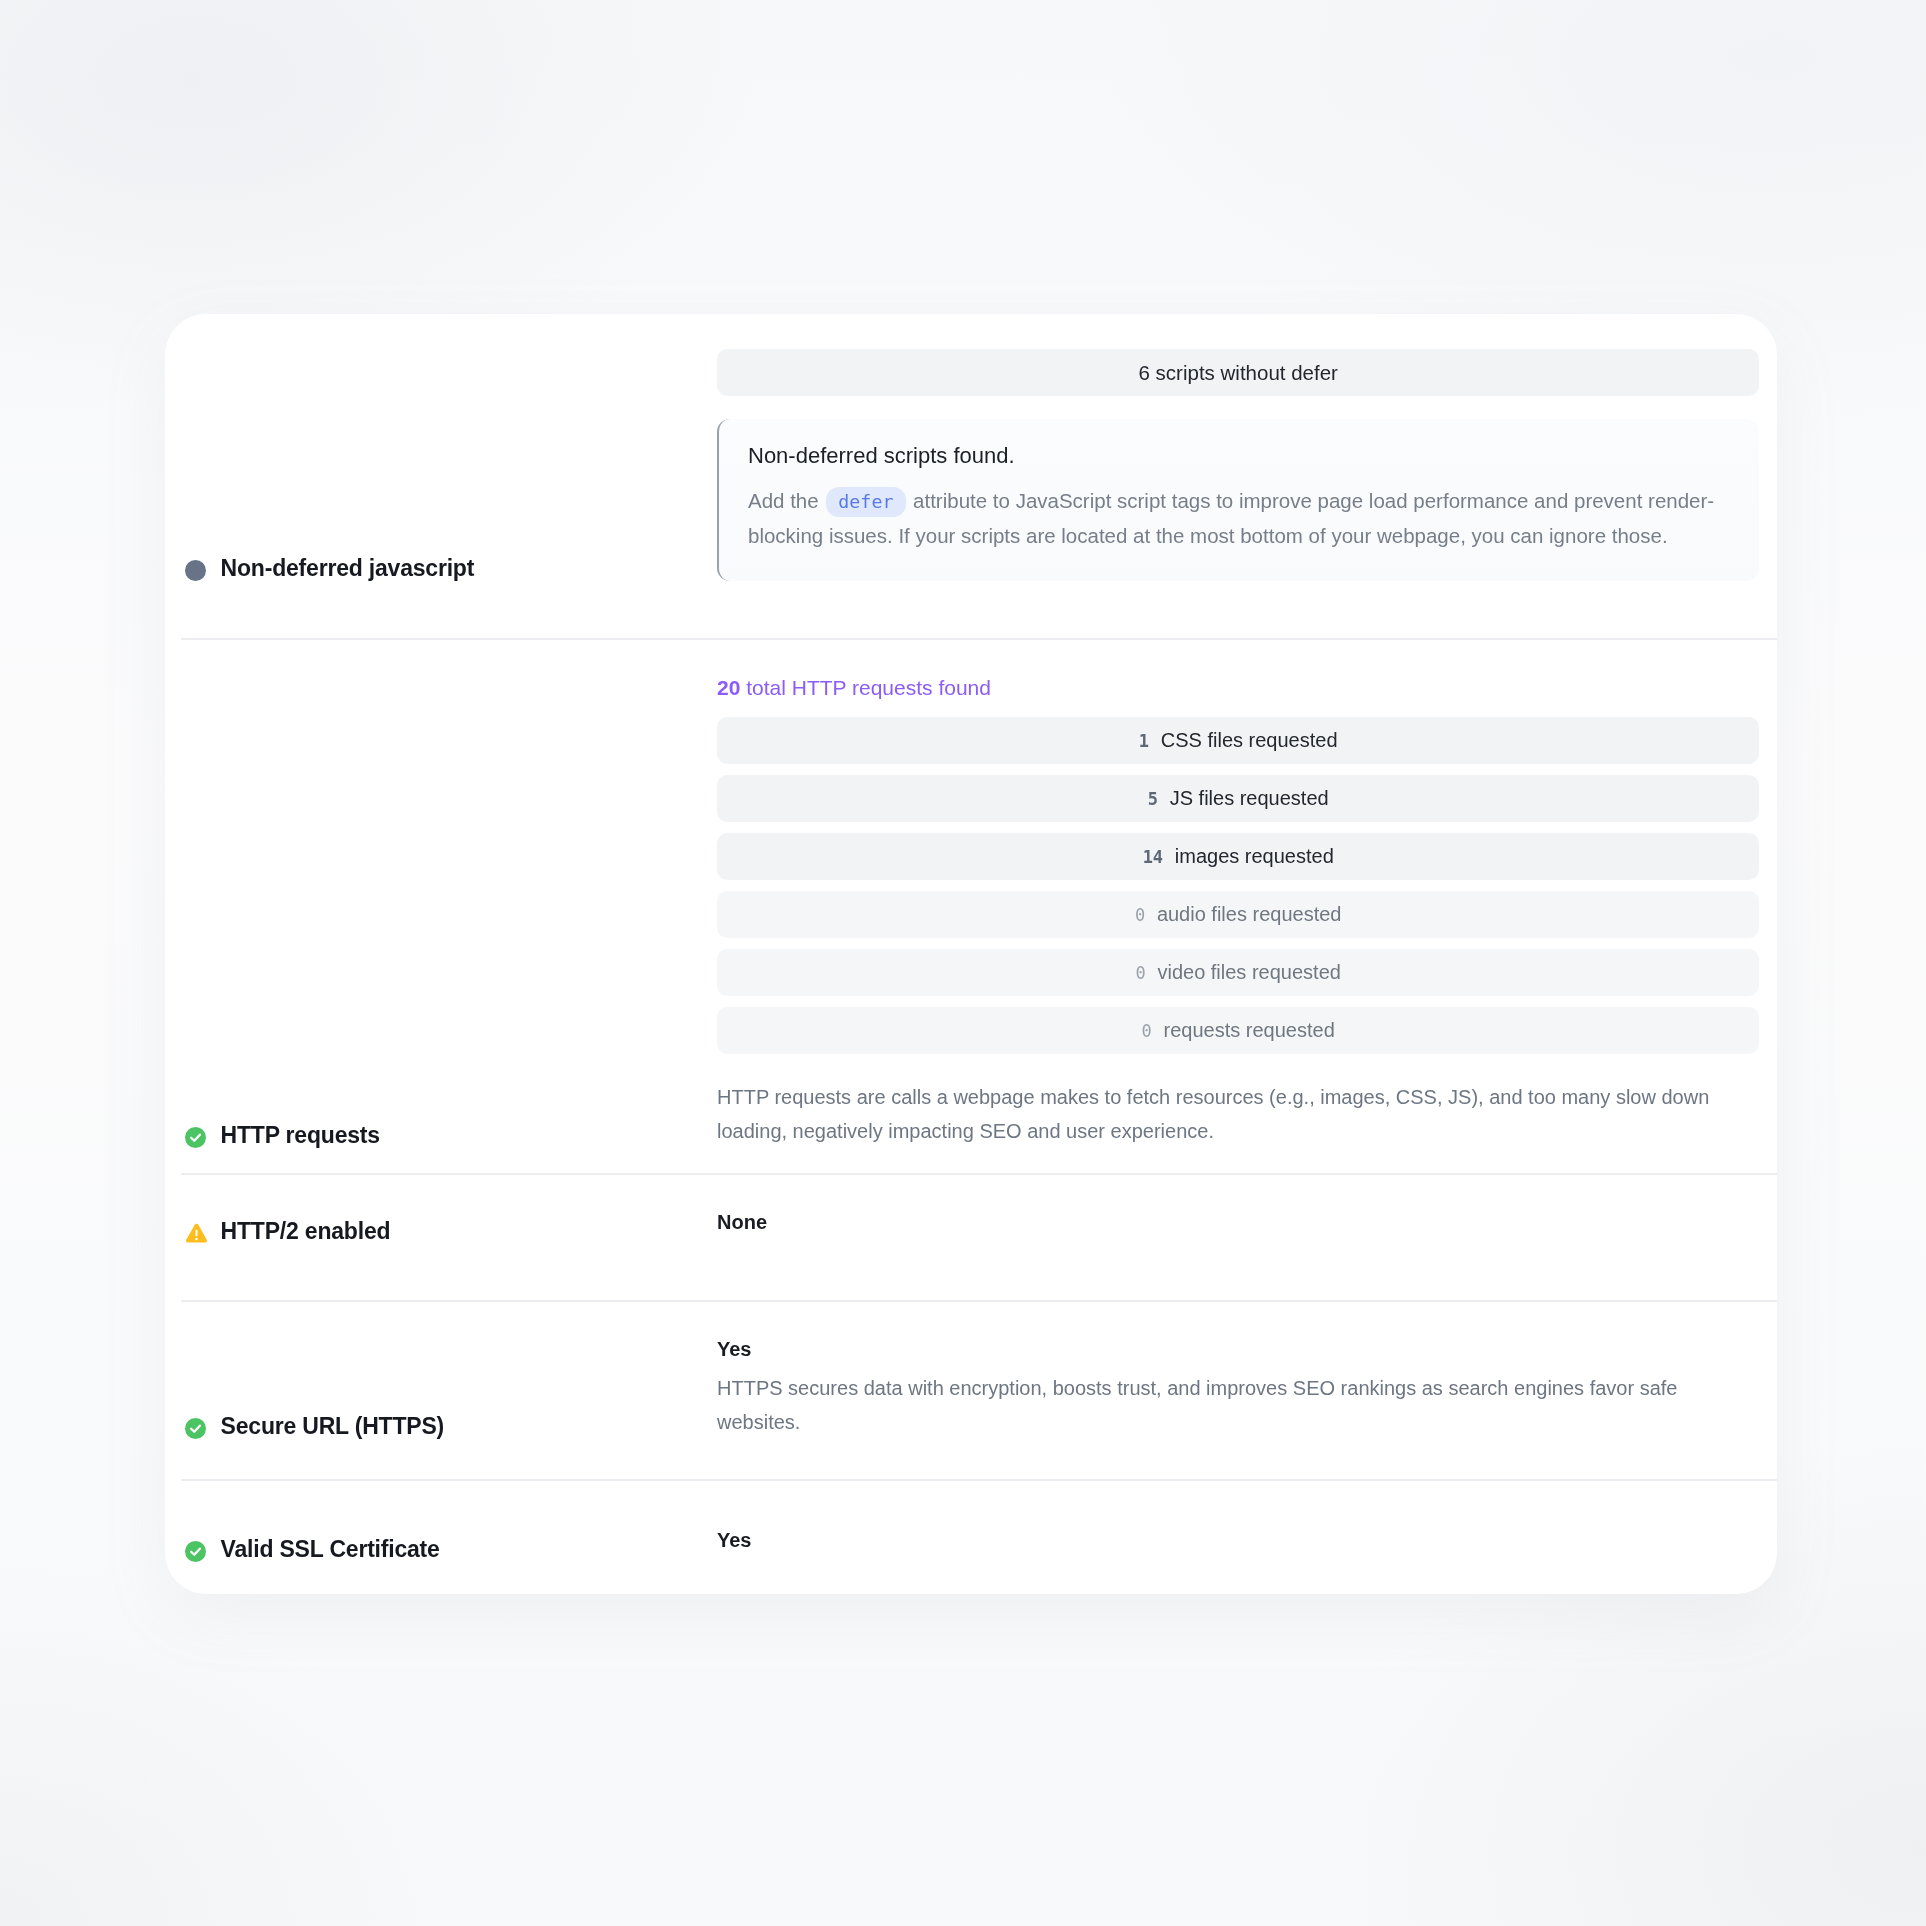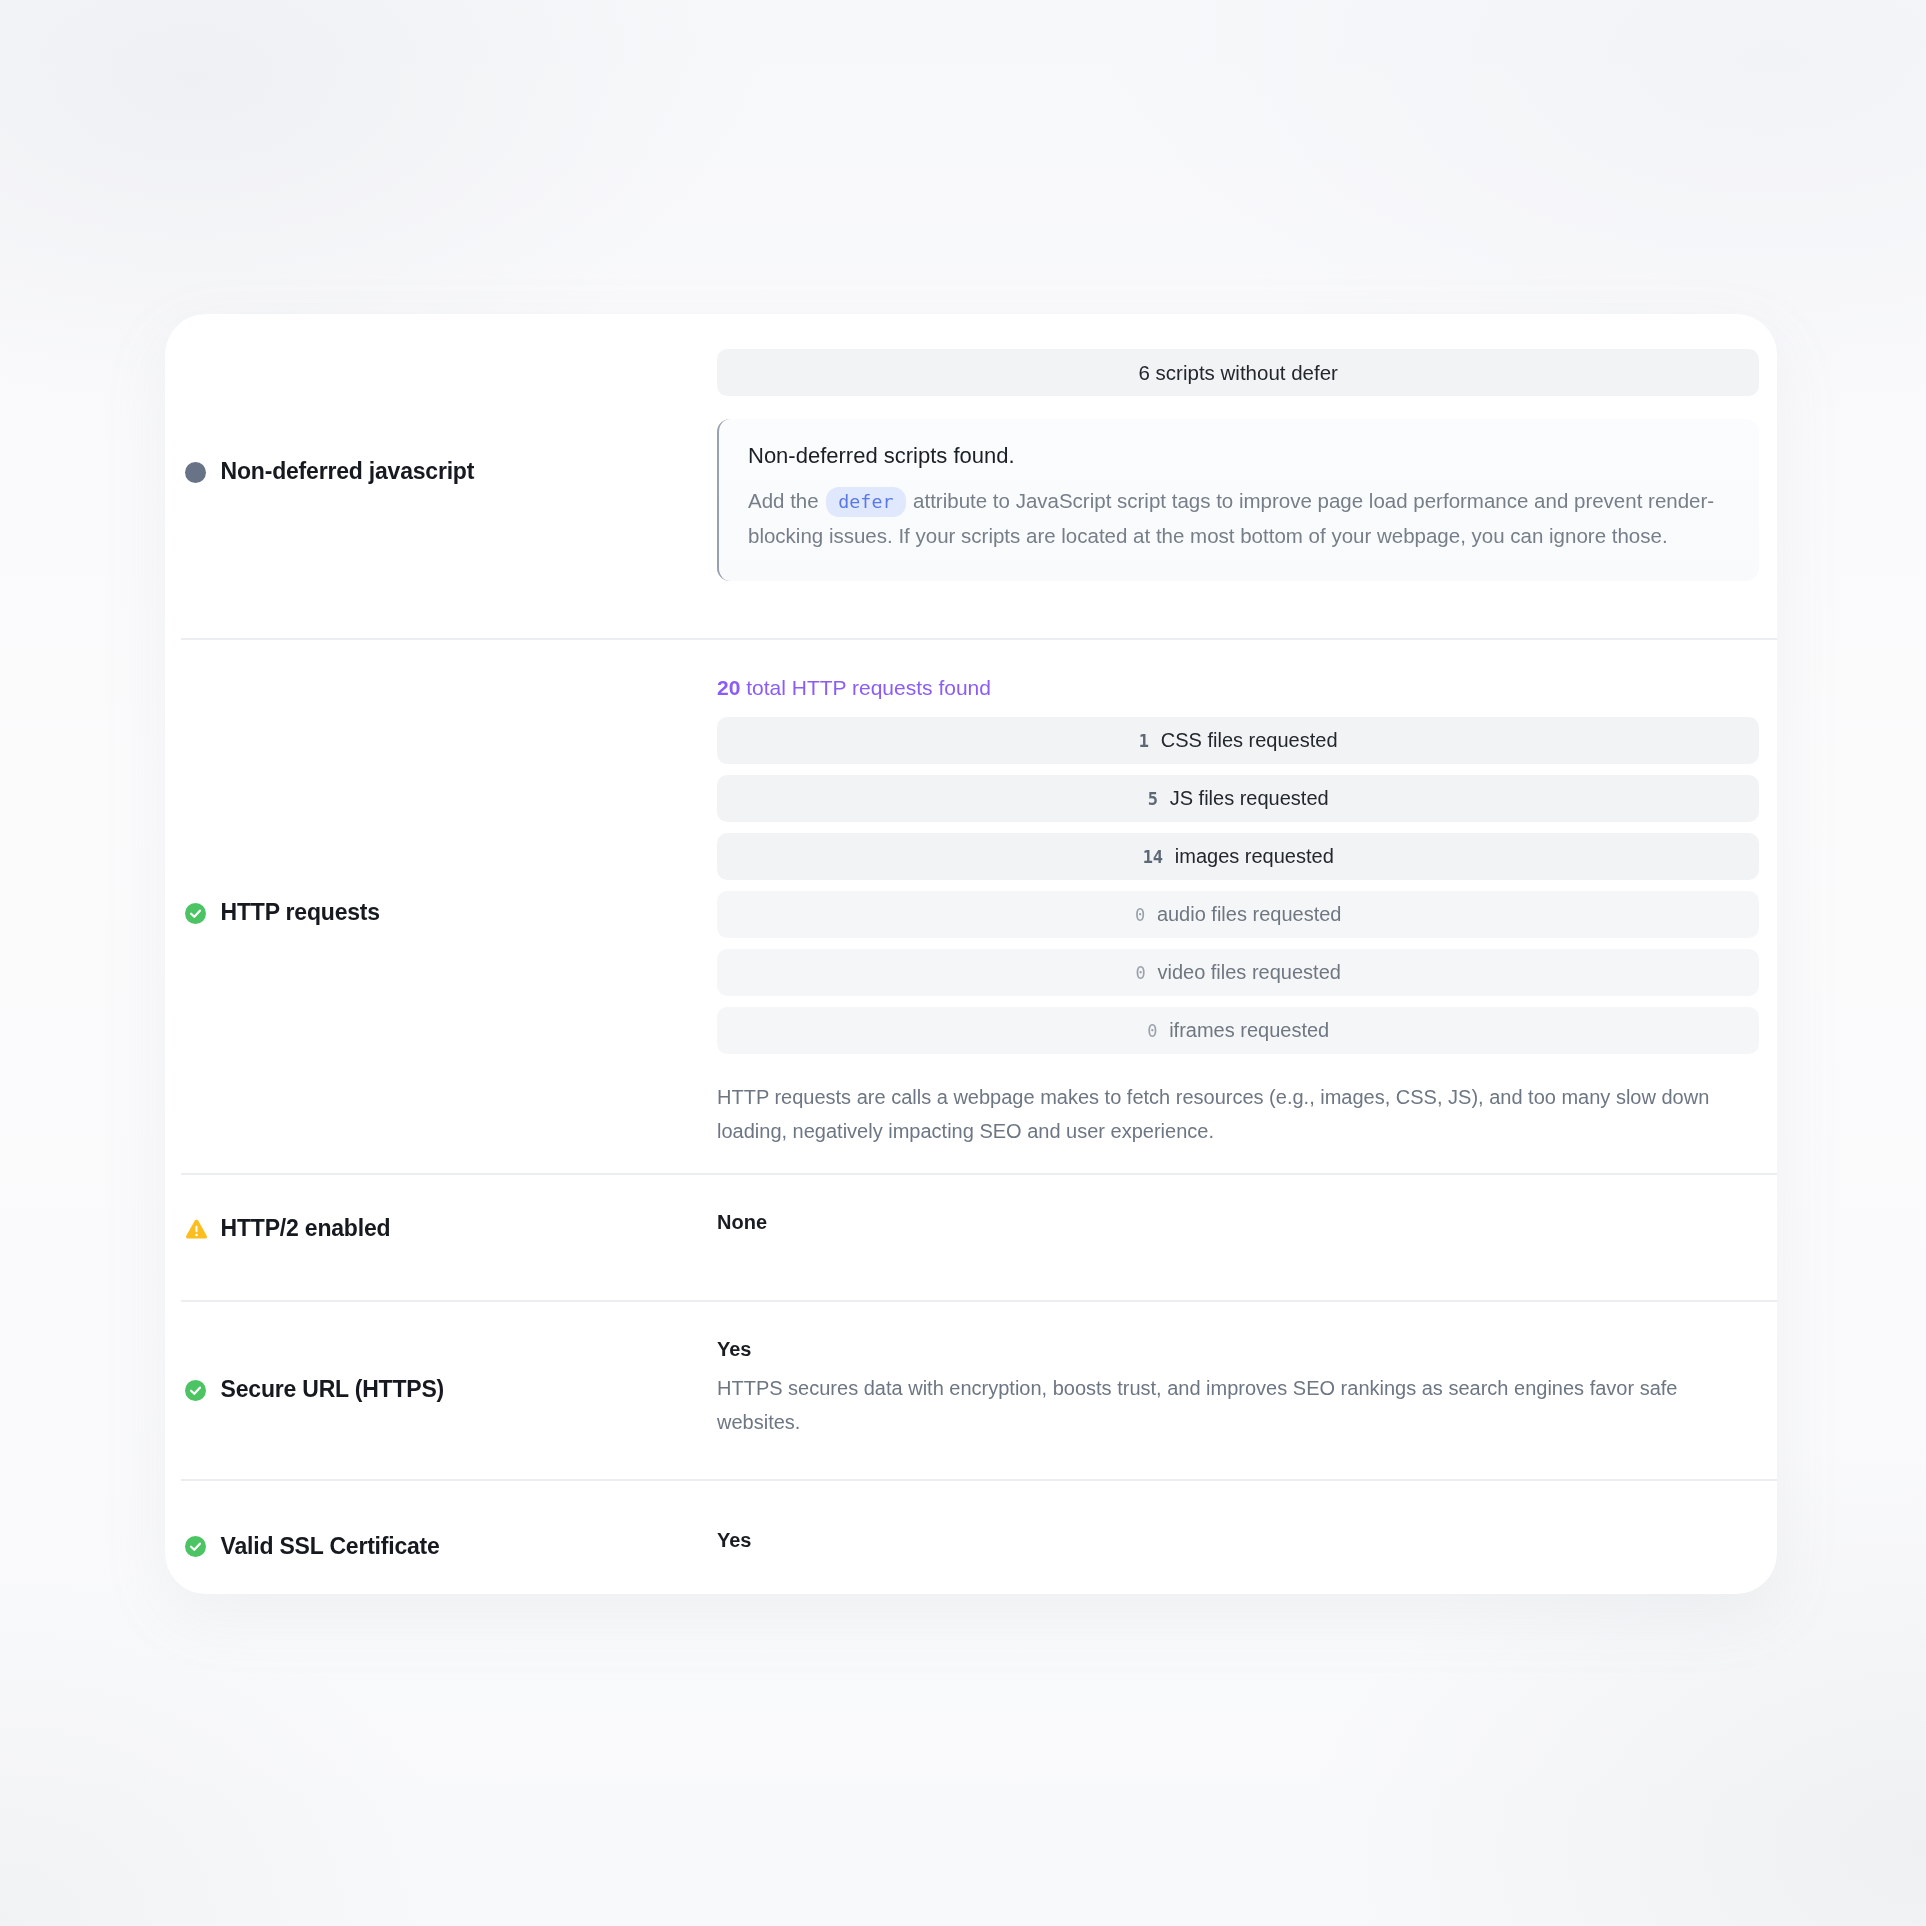--- a/index.html
+++ b/index.html
@@ -16,21 +16,21 @@
   .card {
     position:absolute; left:165px; top:314px; width:1612px; height:1280px;
     background:#ffffff; border-radius:41px;
     box-shadow:0 22px 66px rgba(145,155,170,0.10);
     overflow:hidden;
   }
   .row {
     display:grid; grid-template-columns:532px 1fr;
     padding:35px 17.6px 0 20px;
   }
-  .lead { display:flex; align-items:center; gap:14.6px; padding-top:1.5px; }
+  .lead { display:flex; align-items:flex-end; gap:14.6px; padding-top:1.5px; }
   .lead.lead-offset { padding-top:11.7px; }
   .lead .ic { flex:0 0 auto; width:21px; height:21px; margin-top:2.2px; }
   .dot { display:block; width:21px; height:21px; border-radius:50%; background:#687387; }
   .sec-title { font-size:23px; font-weight:bold; color:#16191f; letter-spacing:-0.2px; line-height:26px; }
 
   .pill, .bar {
     height:47px; border-radius:10.2px; background:#f2f3f5;
     display:flex; align-items:center; justify-content:center; gap:11.7px;
   }
   .pill span { font-size:20.5px; color:#23272e; }
@@ -126,21 +126,21 @@
         <div class="bar zero">
           <span class="num">0</span>
           <span class="lbl">audio files requested</span>
         </div>
         <div class="bar zero">
           <span class="num">0</span>
           <span class="lbl">video files requested</span>
         </div>
         <div class="bar zero">
           <span class="num">0</span>
-          <span class="lbl">iframes requested</span>
+          <span class="lbl">requests requested</span>
         </div>
       </div>
       <p class="desc mt">HTTP requests are calls a webpage makes to fetch resources (e.g., images, CSS, JS), and too many slow down loading, negatively impacting SEO and user experience.</p>
     </div>
   </section>
   <div class="sp-2"></div>
   <div class="divider"></div>
 
   <section class="row">
     <div class="lead">

